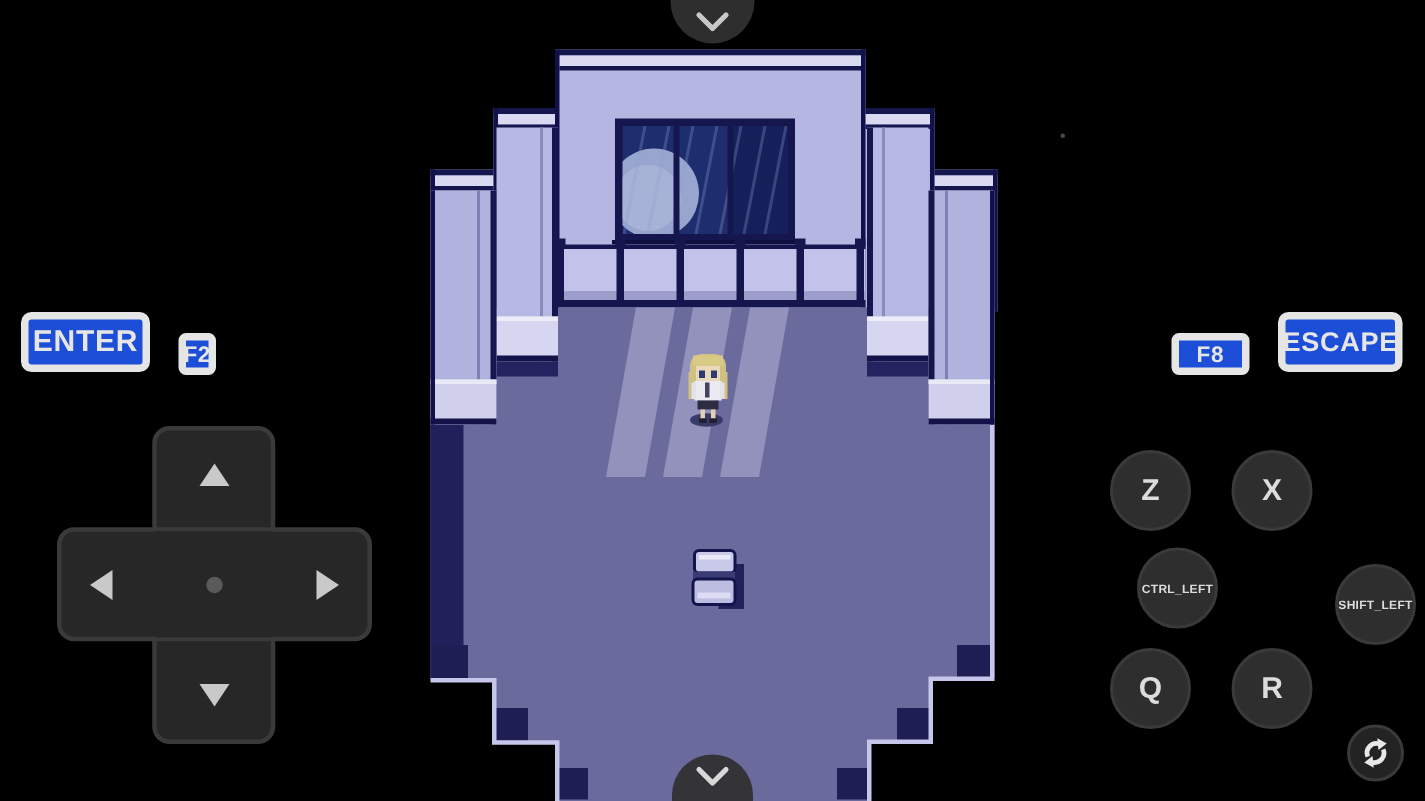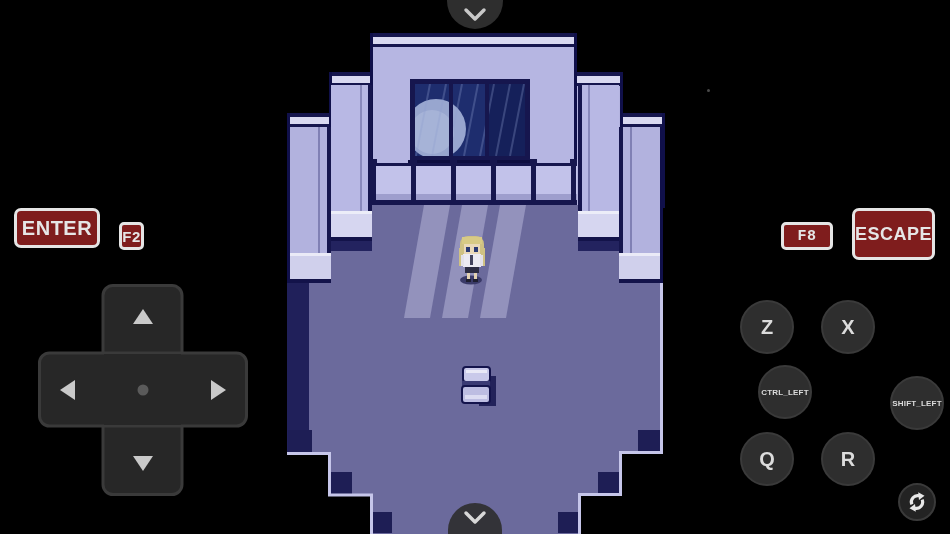--- a/index.html
+++ b/index.html
@@ -6,27 +6,27 @@
   body{
     width:950px;height:534px;position:relative;overflow:hidden;
     background:#000;
     font-family:"Liberation Sans", sans-serif;
     -webkit-user-select:none;user-select:none;
   }
   .abs{position:absolute;}
   
   .keybtn{
     position:absolute;display:flex;align-items:center;justify-content:center;
-    background:#7f1d1d;border:3px solid #e5e5e5;color:#e6e6e6;
+    background:#1d4ed8;border:5px solid #e5e5e5;color:#e6e6e6;
     font-weight:bold;letter-spacing:.5px;box-sizing:border-box;
   }
   #enter-btn{left:14px;top:208px;width:86px;height:40px;border-radius:7px;font-size:20px;}
   #f2-btn{left:119px;top:222px;width:25px;height:28px;border-radius:5px;font-size:15px;}
-  #f8-btn{left:781px;top:222px;width:52px;height:28px;border-radius:5px;font-size:15px;font-family:Liberation Mono, monospace;}
-  #escape-btn{left:852px;top:208px;width:83px;height:52px;border-radius:7px;font-size:18px;}
+  #f8-btn{left:781px;top:222px;width:52px;height:28px;border-radius:5px;font-size:15px;}
+  #escape-btn{left:852px;top:208px;width:83px;height:40px;border-radius:7px;font-size:18px;}
   
   .roundbtn{
     position:absolute;width:54px;height:54px;border-radius:50%;
     background:#2e2e2e;border:2px solid #3a3a3a;color:#dcdcdc;
     display:flex;align-items:center;justify-content:center;
     font-weight:bold;box-sizing:border-box;
   }
   .roundbtn.big{font-size:20px;}
   .roundbtn.small{font-size:8px;letter-spacing:.2px;margin-left:44px;}
   #btn-z{left:740px;top:300px;}

